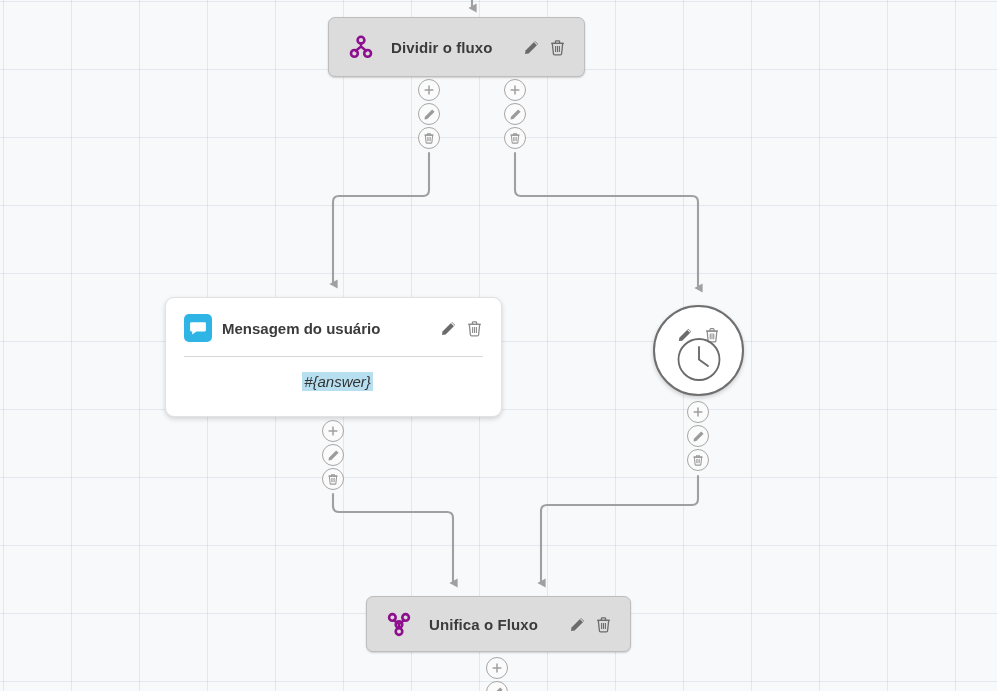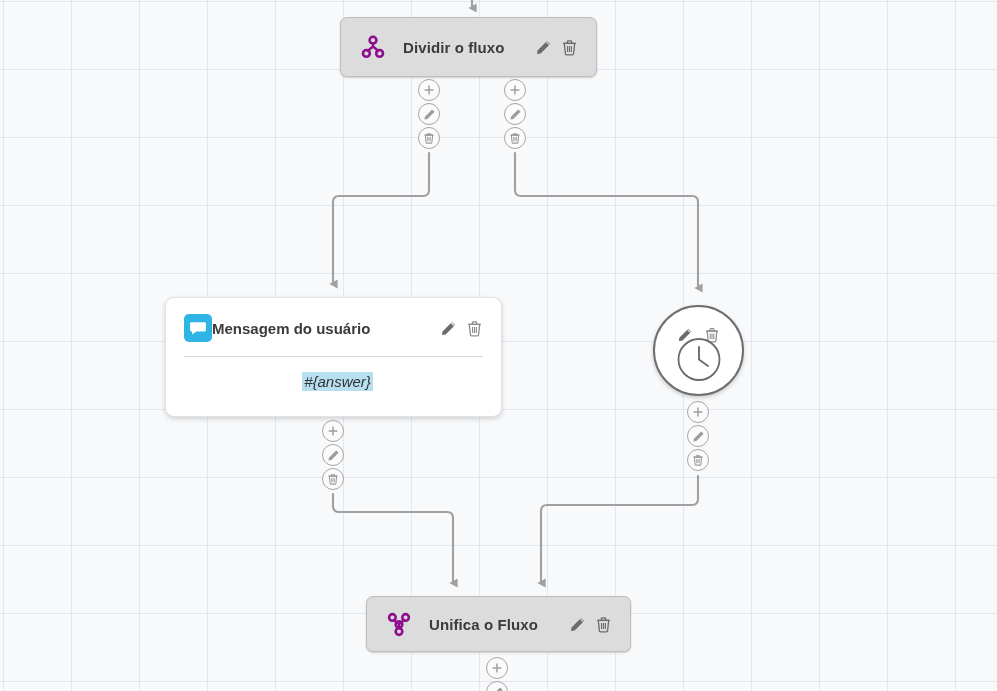--- a/index.html
+++ b/index.html
@@ -91,21 +91,21 @@
     width: 28px;
     height: 28px;
     border-radius: 5px;
     background: #2eb5e5;
     display: inline-flex;
     align-items: center;
     justify-content: center;
     flex: none;
   }
   .msg-title {
-    margin-left: 0;
+    margin-left: 10px;
     font-size: 15px;
     font-weight: bold;
     color: #3b3b3b;
     white-space: nowrap;
   }
   .msg-spacer { flex: 1 1 auto; }
   .msg-divider {
     margin: 14px 18px 0 18px;
     height: 1px;
     background: #d8d8d8;
@@ -178,21 +178,21 @@
       <path d="M429,153 L429,190 Q429,196 423,196 L339,196 Q333,196 333,202 L333,284" marker-end="url(#arrow)"></path>
 
       <path d="M515,153 L515,190 Q515,196 521,196 L692,196 Q698,196 698,202 L698,288" marker-end="url(#arrow)"></path>
 
       <path d="M333,494 L333,506 Q333,512 339,512 L447,512 Q453,512 453,518 L453,583" marker-end="url(#arrow)"></path>
 
       <path d="M698,476 L698,499 Q698,505 692,505 L547,505 Q541,505 541,511 L541,583" marker-end="url(#arrow)"></path>
     </g>
   </svg>
 
-  <div class="node node-gray" style="left:340px; top:17px; width:257px; height:60px; padding:0 18px;">
+  <div class="node node-gray" style="left:328px; top:17px; width:257px; height:60px; padding:0 18px;">
     <span class="node-icon">
       <svg width="28" height="28" viewBox="0 0 28 28">
         <g stroke="#8e0f8e" stroke-width="2.3" fill="none">
           <path d="M14,9 L14,13.5 M14,13.5 L8,18.5 M14,13.5 L20,18.5"></path>
         </g>
         <circle cx="14" cy="7.2" r="3.4" fill="none" stroke="#8e0f8e" stroke-width="2.6"></circle>
         <circle cx="7.4" cy="20.4" r="3.4" fill="none" stroke="#8e0f8e" stroke-width="2.6"></circle>
         <circle cx="20.6" cy="20.4" r="3.4" fill="none" stroke="#8e0f8e" stroke-width="2.6"></circle>
       </svg>
     </span>

